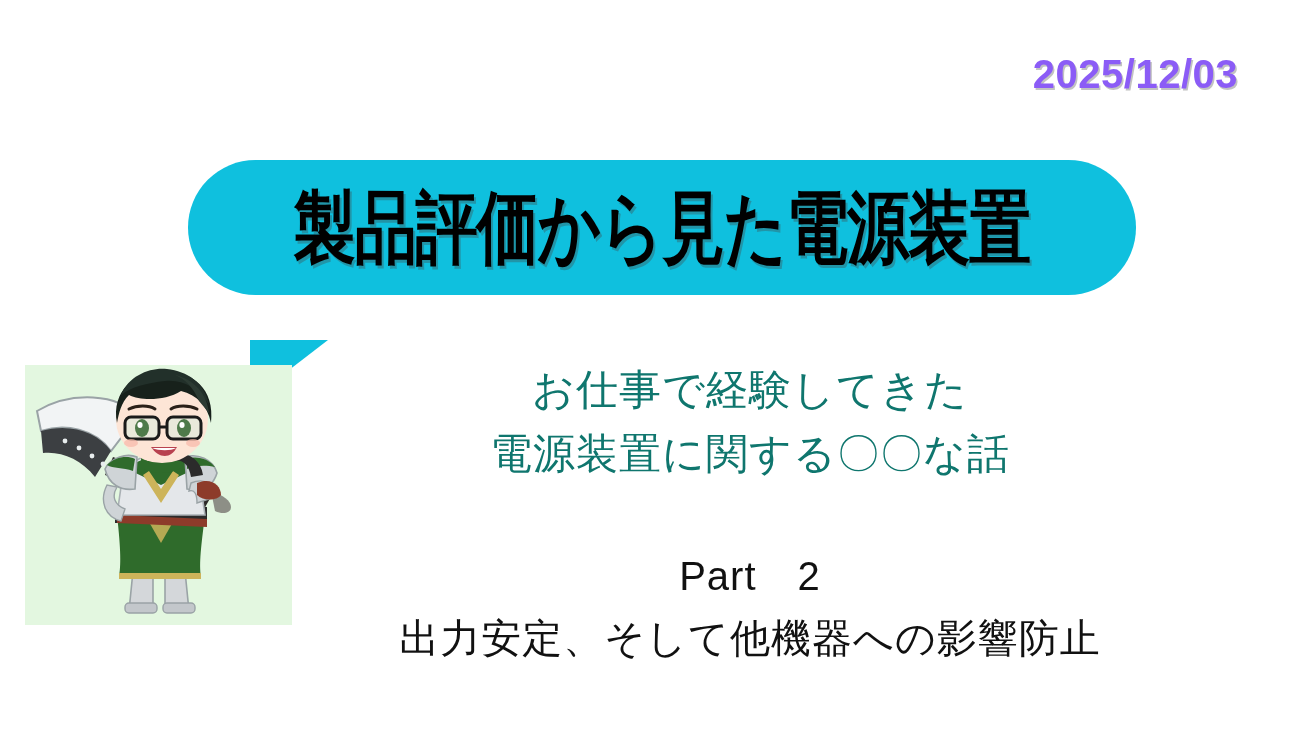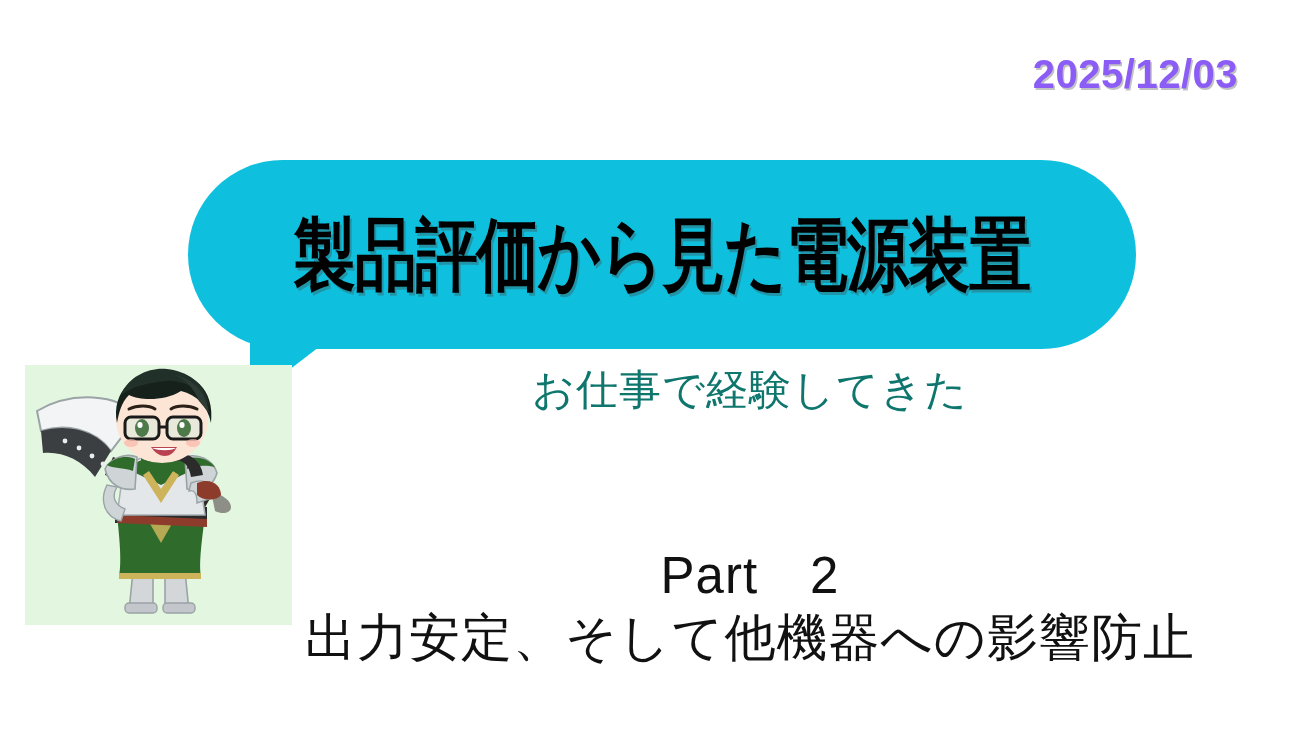--- a/index.html
+++ b/index.html
@@ -28,21 +28,21 @@
     text-shadow: 1.5px 1.5px 0 rgba(120,120,120,0.45);
     white-space: nowrap;
   }
 
   
   .bubble-wrap {
     position: absolute;
     left: 188px;
     top: 160px;
     width: 948px;
-    height: 189px;
+    height: 135px;
   }
   .bubble {
     position: absolute;
     inset: 0;
     background: #0fc0de;
     border-radius: 95px;
   }
   .bubble-tail {
     position: absolute;
     left: 62px;
@@ -103,21 +103,21 @@
   }
   .part-block {
     position: absolute;
     left: 300px;
     top: 545px;
     width: 900px;
     text-align: center;
     color: #111111;
   }
   .part-line {
-    font-size: 51px;
+    font-size: 40px;
     line-height: 62px;
     letter-spacing: 1px;
     white-space: nowrap;
   }
 </style>
 </head>
 <body>
 
 <div class="date-label">2025/12/03</div>
 
@@ -196,18 +196,19 @@
     <path d="M126 82 C134 94 146 94 152 82 Z" fill="#b8424f"></path>
     <path d="M127 83 C134 86 146 86 151 83 Z" fill="#ffffff"></path>
 
     <ellipse cx="106" cy="78" rx="7" ry="4" fill="#f6b8a8" opacity="0.7"></ellipse>
     <ellipse cx="168" cy="78" rx="7" ry="4" fill="#f6b8a8" opacity="0.7"></ellipse>
   </svg>
 </div>
 
 <div class="subtitle-block">
   <div class="sub-line">お仕事で経験してきた</div>
+  <div class="sub-line">電源装置に関する〇〇な話</div>
 </div>
 
 <div class="part-block">
   <div class="part-line">Part　2</div>
   <div class="part-line">出力安定、そして他機器への影響防止</div>
 </div>
 
 </body></html>

